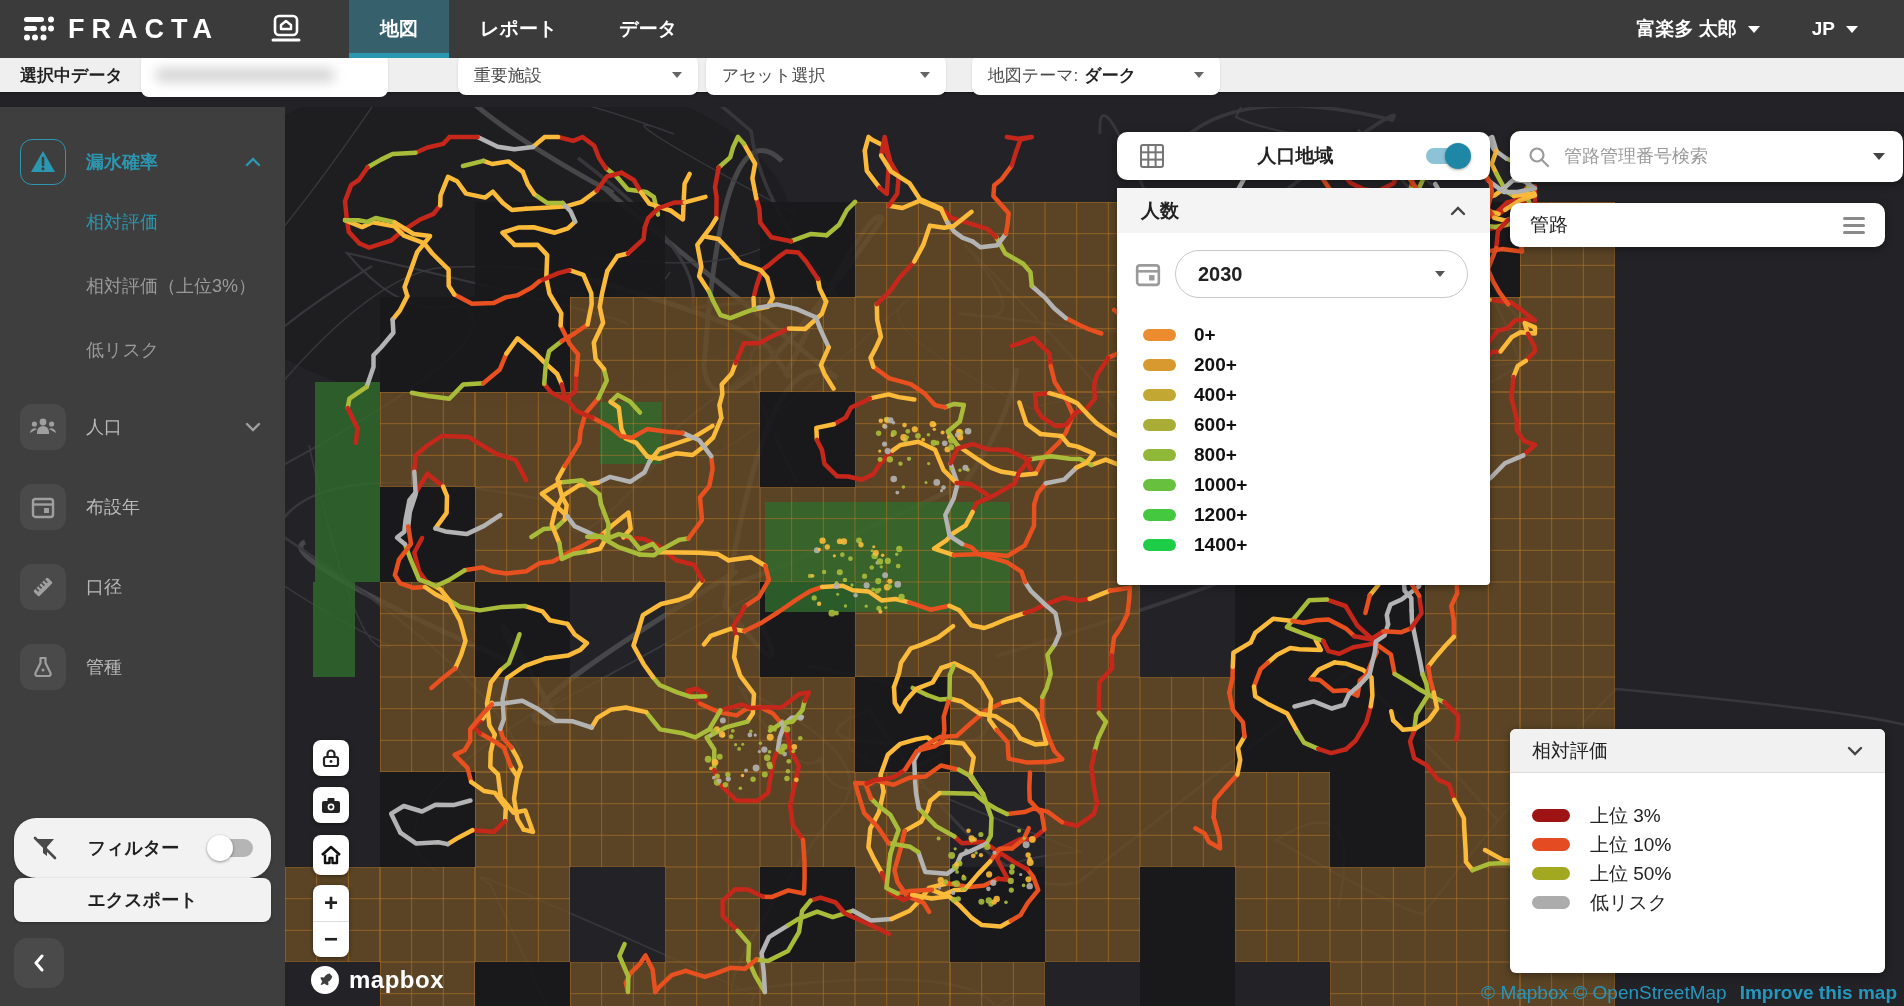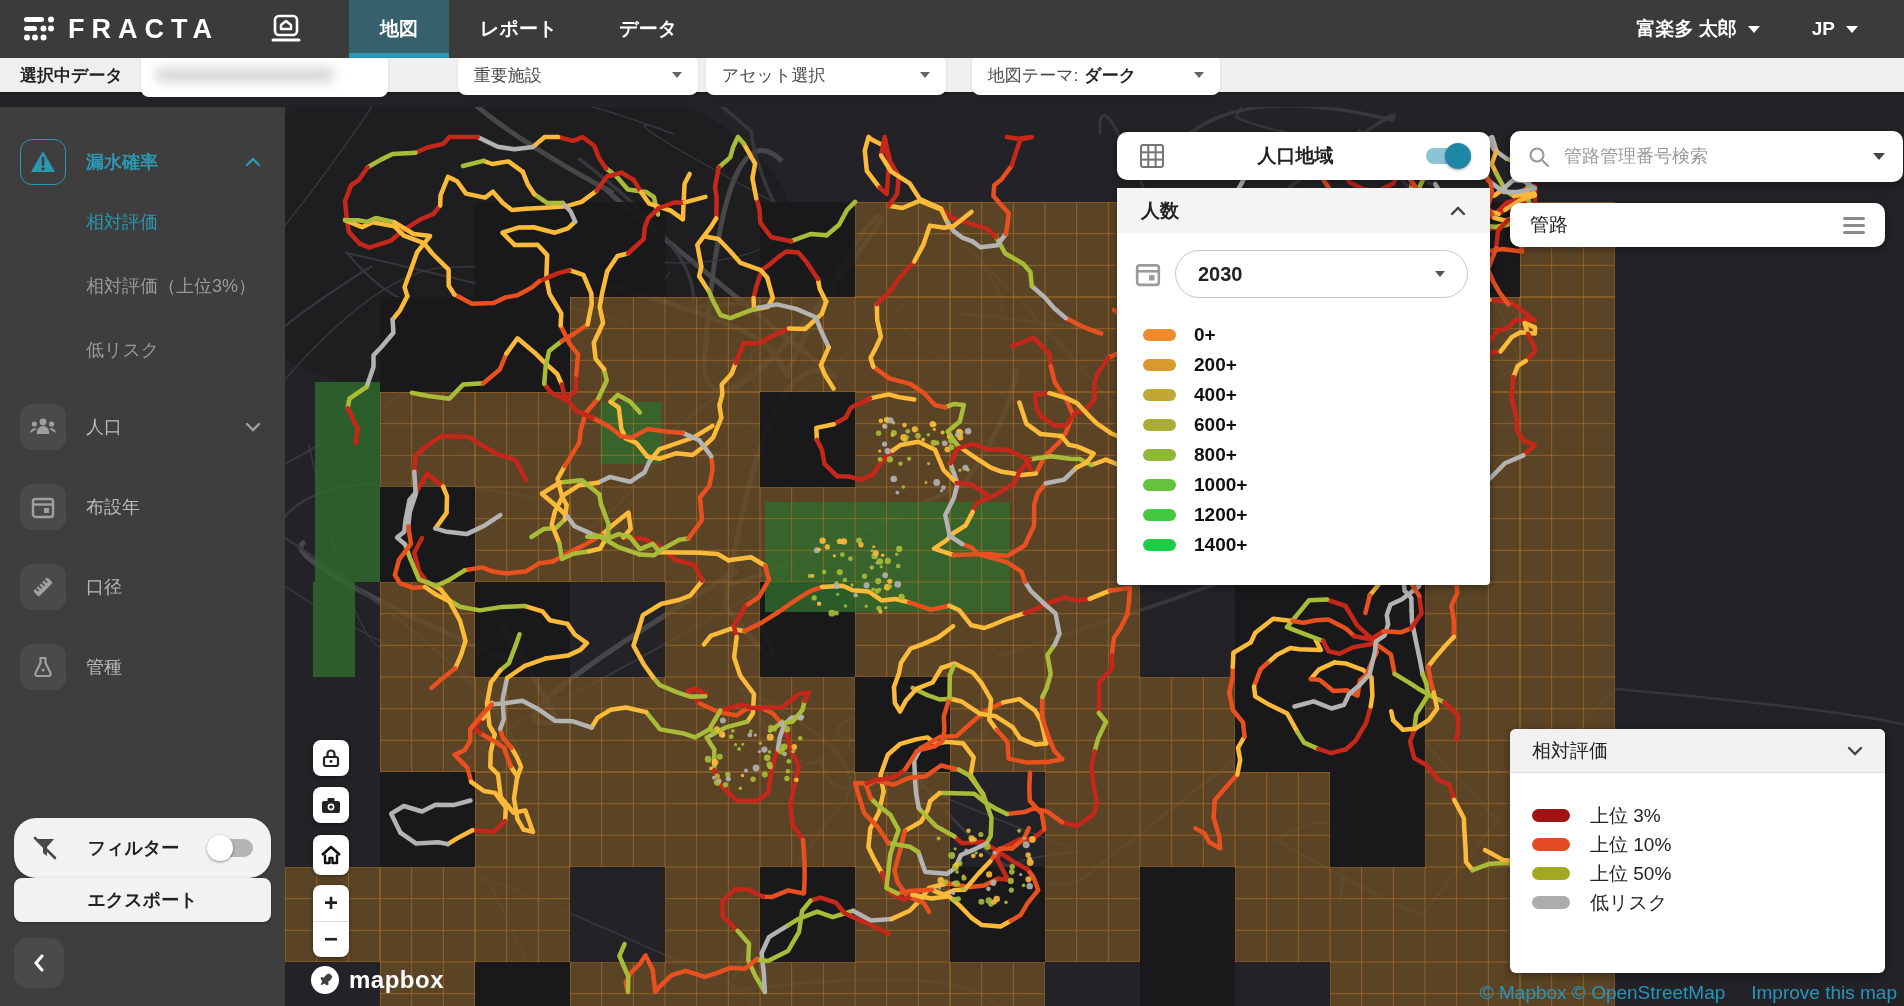--- a/index.html
+++ b/index.html
@@ -85,21 +85,21 @@
 
   .risk-panel{left:1225px;top:622px;width:375px;height:244px;border-radius:6px;overflow:hidden}
   .risk-head{height:44px;background:#f1f1f1;border-bottom:1px solid #dcdcdc;display:flex;align-items:center;padding:0 22px;font-size:19px;color:#222}
   .risk-head .chev{margin-left:auto;display:flex;cursor:pointer}
   .risk-list{padding:28px 0 0 22px}
   .risk-row{display:flex;align-items:center;height:29px}
   .risk-swatch{width:38px;height:13px;border-radius:7px;flex:none}
   .risk-label{margin-left:20px;font-size:19px;color:#222}
 
   .attribution{position:absolute;right:7px;bottom:2px;font-size:19px;color:#2596be;z-index:11;white-space:nowrap}
-  .attribution b{margin-left:26px;font-weight:normal}
+  .attribution b{margin-left:13px;font-weight:bold}
 </style>
 </head>
 <body>
 
 <div class="topnav">
   <div class="logo">
     <svg width="36" height="32" viewBox="0 0 36 32">
       <rect x="2" y="4" width="20" height="5" rx="2.5" fill="#fff"></rect>
         <circle cx="29" cy="6.5" r="3" fill="#fff"></circle>
       <rect x="2" y="13" width="13" height="5" rx="2.5" fill="#fff"></rect>

